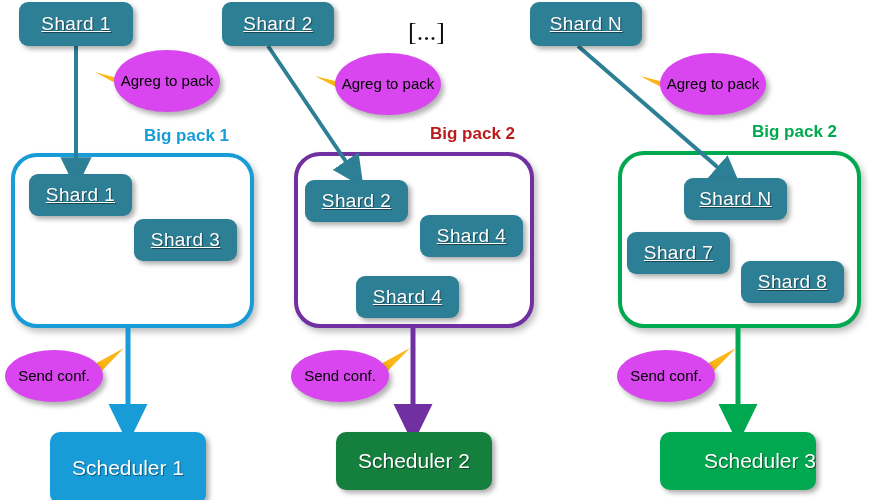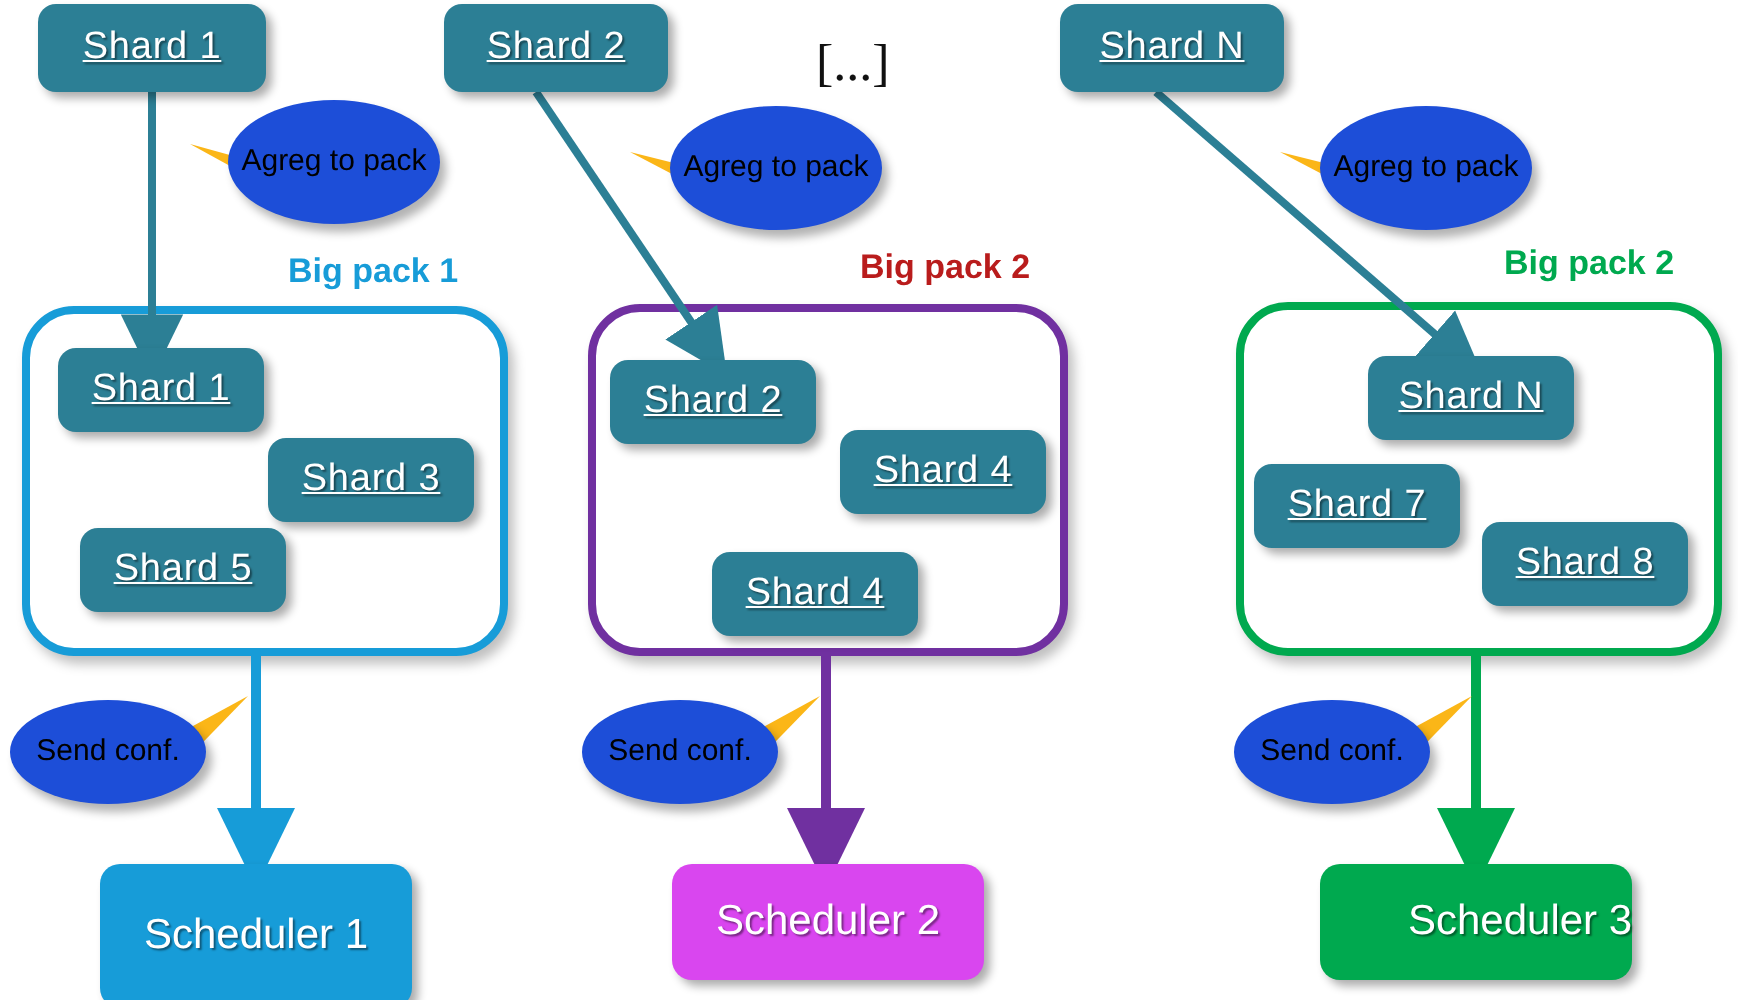--- a/index.html
+++ b/index.html
@@ -62,21 +62,21 @@
     position:absolute;
     font-size:17px;
     font-weight:bold;
     white-space:nowrap;
     z-index:7;
   }
 
   
   .bubble{
     position:absolute;
-    background:#1d4ed8;
+    background:#d946ef;
     border-radius:50%;
     display:flex;
     align-items:center;
     justify-content:center;
     text-align:right;
     color:#000000;
     font-size:15px;
     line-height:1.15;
     box-shadow:3px 4px 5px rgba(0,0,0,.3);
     z-index:9;
@@ -168,23 +168,20 @@
     <span>Big pack 1</span>
   </div>
   <div class="pack" style="left:11px;top:153px;width:243px;height:175px;border-color:#179CD8;">
   </div>
   <div class="shard" style="left:29px;top:174px;width:103px;height:42px;">
     <span>Shard 1</span>
   </div>
   <div class="shard" style="left:134px;top:219px;width:103px;height:42px;">
     <span>Shard 3</span>
   </div>
-  <div class="shard" style="left:40px;top:264px;width:103px;height:42px;">
-    <span>Shard 5</span>
-  </div>
 
   <div class="pack-label" style="left:430px;top:124px;color:#b91c1c;">
     <span>Big pack 2</span>
   </div>
   <div class="pack" style="left:294px;top:152px;width:240px;height:176px;border-color:#7030A0;">
   </div>
   <div class="shard" style="left:305px;top:180px;width:103px;height:42px;">
     <span>Shard 2</span>
   </div>
   <div class="shard" style="left:420px;top:215px;width:103px;height:42px;">
@@ -218,21 +215,21 @@
   </div>
 
   <div class="bubble" style="left:617px;top:350px;width:98px;height:52px;">
     <span>Send conf.</span>
   </div>
 
   <div class="scheduler" style="left:50px;top:432px;width:156px;height:72px;background:#179CD8;">
     <span>Scheduler 1</span>
   </div>
 
-  <div class="scheduler" style="left:336px;top:432px;width:156px;height:58px;background:#d946ef;">
+  <div class="scheduler" style="left:336px;top:432px;width:156px;height:58px;background:#15803d;">
     <span>Scheduler 2</span>
   </div>
 
   <div class="scheduler" style="left:660px;top:432px;width:156px;height:58px;background:#00A94F;padding-left:44px;">
     <span>Scheduler 3</span>
   </div>
 
 </div>
 
 </body></html>

